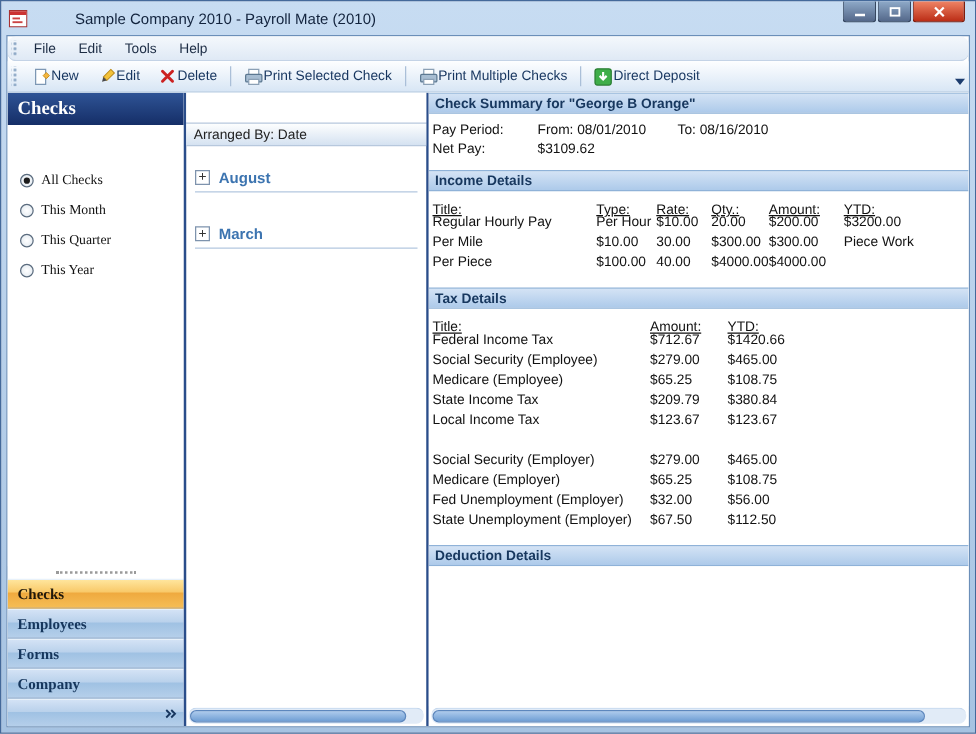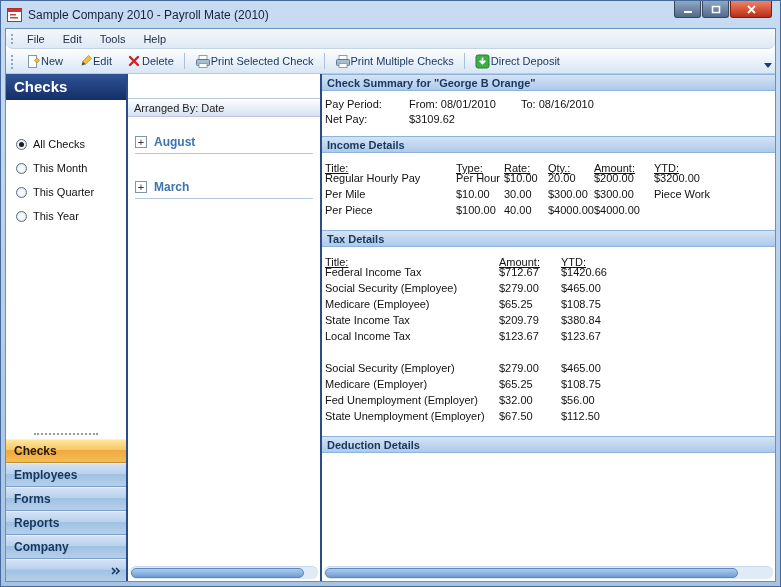--- a/index.html
+++ b/index.html
@@ -6,21 +6,21 @@
   body { font-family: "Liberation Sans", sans-serif; background: #e9e9e9; }
 
   .window {
     width: 781px; height: 587px; position: relative;
     background: linear-gradient(#c7dcf2, #a6c3e2);
     border: 1px solid #44699a;
     display: flex; flex-direction: column;
   }
 
   
-  .titlebar { height: 27px; display: flex; align-items: center; padding: 0 6px; position: relative; }
+  .titlebar { height: 27px; display: flex; align-items: center; padding: 0 6px; position: relative; gap: 32px; }
   .app-icon { width: 15px; height: 14px; margin-right: 6px; flex: 0 0 auto; }
   .title-text { font-size: 12px; color: #12233d; }
   .win-controls { position: absolute; right: 8px; top: 0; display: flex; }
   .win-btn {
     width: 27px; height: 17px; display: flex; align-items: center; justify-content: center;
     background: linear-gradient(#8ea9c8, #54688a);
     border: 1px solid #35465f; border-top: none; border-radius: 0 0 3px 3px; margin-left: 1px;
     cursor: default;
   }
   .win-btn.close { width: 42px; background: linear-gradient(#ef8465, #bb2d16); border-color: #7e1d0d; }
@@ -37,21 +37,21 @@
   .tool-btn { display: flex; align-items: center; gap: 0; padding: 2px 7px; border-radius: 2px; cursor: default; white-space: nowrap; }
   .tool-sep { width: 1px; height: 16px; background: #aabfd8; margin: 0 3px; }
   .ticon { display: inline-flex; width: 16px; height: 15px; align-items: center; justify-content: center; }
   .toolbar-overflow { position: absolute; right: 2px; bottom: 2px; width: 11px; height: 11px; display: flex; align-items: center; justify-content: center; }
   .toolbar-overflow::after { content: ""; border-left: 4px solid transparent; border-right: 4px solid transparent; border-top: 5px solid #1c3c6e; }
 
   
   .main { flex: 1; display: flex; overflow: hidden; }
 
   
-  .sidebar { width: 120px; flex: 0 0 auto; display: flex; flex-direction: column; background: #fff; }
+  .sidebar { width: 141px; flex: 0 0 auto; display: flex; flex-direction: column; background: #fff; font-family: Liberation Serif, serif; }
   .sidebar-header { height: 26px; line-height: 26px; padding-left: 8px;
     background: linear-gradient(#2f5496, #152e67); color: #fff; font-size: 15px; font-weight: bold; }
   .filter-box { flex: 1; padding-top: 32px; background: #fff; }
   .radio-row { display: flex; align-items: center; gap: 6px; height: 24px; padding-left: 10px; font-size: 11px; color: #111; cursor: default; }
   .radio { width: 11px; height: 11px; border-radius: 50%; border: 1px solid #5a6b7e; background: radial-gradient(#ffffff, #dfe7ee); position: relative; flex: 0 0 auto; }
   .radio.selected::after { content: ""; position: absolute; left: 2px; top: 2px; width: 5px; height: 5px; border-radius: 50%; background: #1c1c1c; }
   .splitter { height: 10px; display: flex; align-items: center; justify-content: center; }
   .splitter::after { content: ""; width: 64px; border-top: 2px dotted #9a9a9a; }
   .nav-btn { height: 24px; line-height: 22px; padding-left: 8px; font-size: 12px; font-weight: bold; color: #16365c;
     background: linear-gradient(#d3e2f5 0%, #b9d1eb 45%, #9fc1e3 46%, #b5cfea 100%);
@@ -232,21 +232,20 @@
             <span class="radio"></span>
             <span>This Year</span>
           </label>
         </div>
 
         <div class="splitter"></div>
 
         <div class="nav-btn active">Checks</div>
         <div class="nav-btn">Employees</div>
         <div class="nav-btn">Forms</div>
-        <div class="nav-btn">Reports</div>
         <div class="nav-btn">Company</div>
         <div class="nav-footer">
           <svg width="12" height="10">
               <path d="M3 2 L6 5 L3 8 M7 2 L10 5 L7 8" stroke="#17365e" stroke-width="1.5" fill="none"></path>
             </svg>
         </div>
       </div>
 
       <div class="listpanel">
         <div class="listpanel-top"></div>

